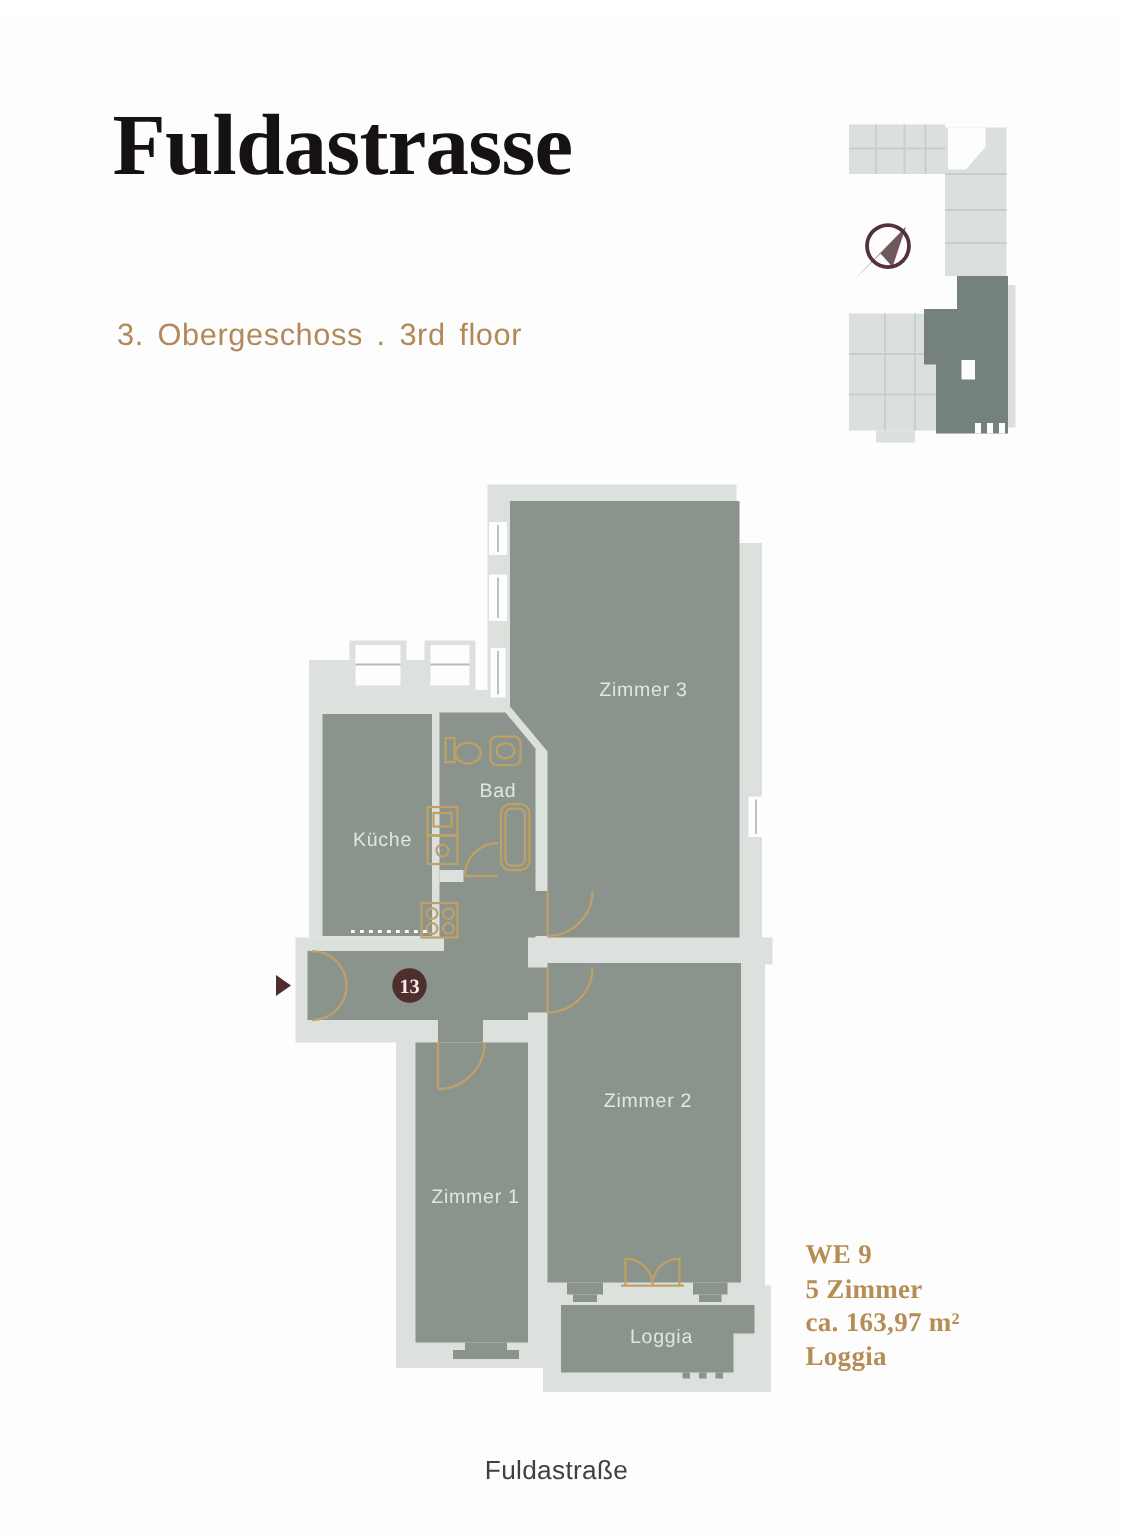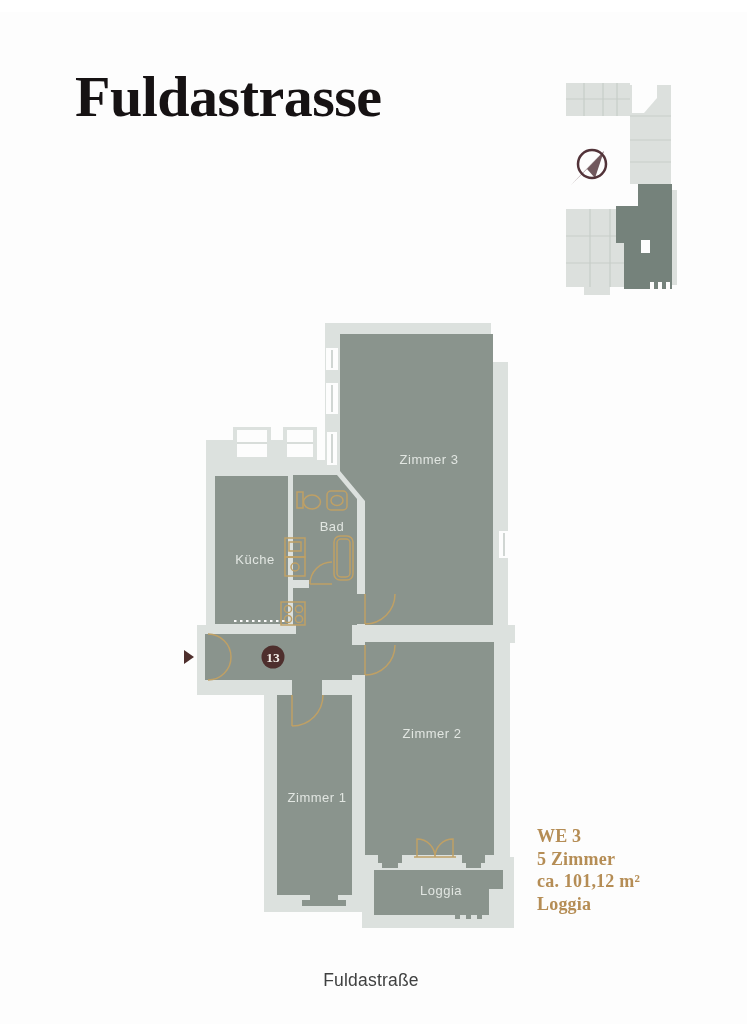--- a/index.html
+++ b/index.html
@@ -39,20 +39,21 @@
 </style>
 </head>
 <body>
 
 <div id="page">
 
   <div class="title">
     <span style="display:block">Fuldastrasse</span>
   </div>
 
+  <div class="subtitle">3. Obergeschoss . 3rd floor</div>
 
   <svg class="plan-svg" width="747" height="1024" viewBox="0 0 747 1024">
 
     <g>
       <rect x="566" y="71" width="64" height="33" fill="#dce0dd"></rect>
       <path d="M584,71 V104 M603,71 V104 M617,71 V104 M566,87 H630" stroke="#c7cec9" stroke-width="1.2" fill="none"></path>
       <rect x="630" y="73" width="41" height="99" fill="#dce0dd"></rect>
       <path d="M632,73 H657 V86 L644,101 H632 Z" fill="#fdfdfd"></path>
       <path d="M630,104 H671 M630,128 H671 M630,150 H671" stroke="#c7cec9" stroke-width="1.2" fill="none"></path>
       <rect x="566" y="197" width="64" height="78" fill="#dce0dd"></rect>
@@ -161,21 +162,21 @@
 
       <g>
         <circle cx="273" cy="645" r="11.5" fill="#4e2f2d"></circle>
         <text class="badge-text" x="273" y="650" text-anchor="middle">13</text>
       </g>
       <path d="M184,638 L194,645 L184,652 Z" fill="#4e2f2d"></path>
     </g>
   </svg>
 
   <div class="unit-info">
-    <div>WE 3</div>
+    <div>WE 9</div>
     <div>5 Zimmer</div>
-    <div>ca. 101,12 m²</div>
+    <div>ca. 163,97 m²</div>
     <div>Loggia</div>
   </div>
 
   <div class="street">Fuldastraße</div>
 
 </div>
 
 </body></html>

